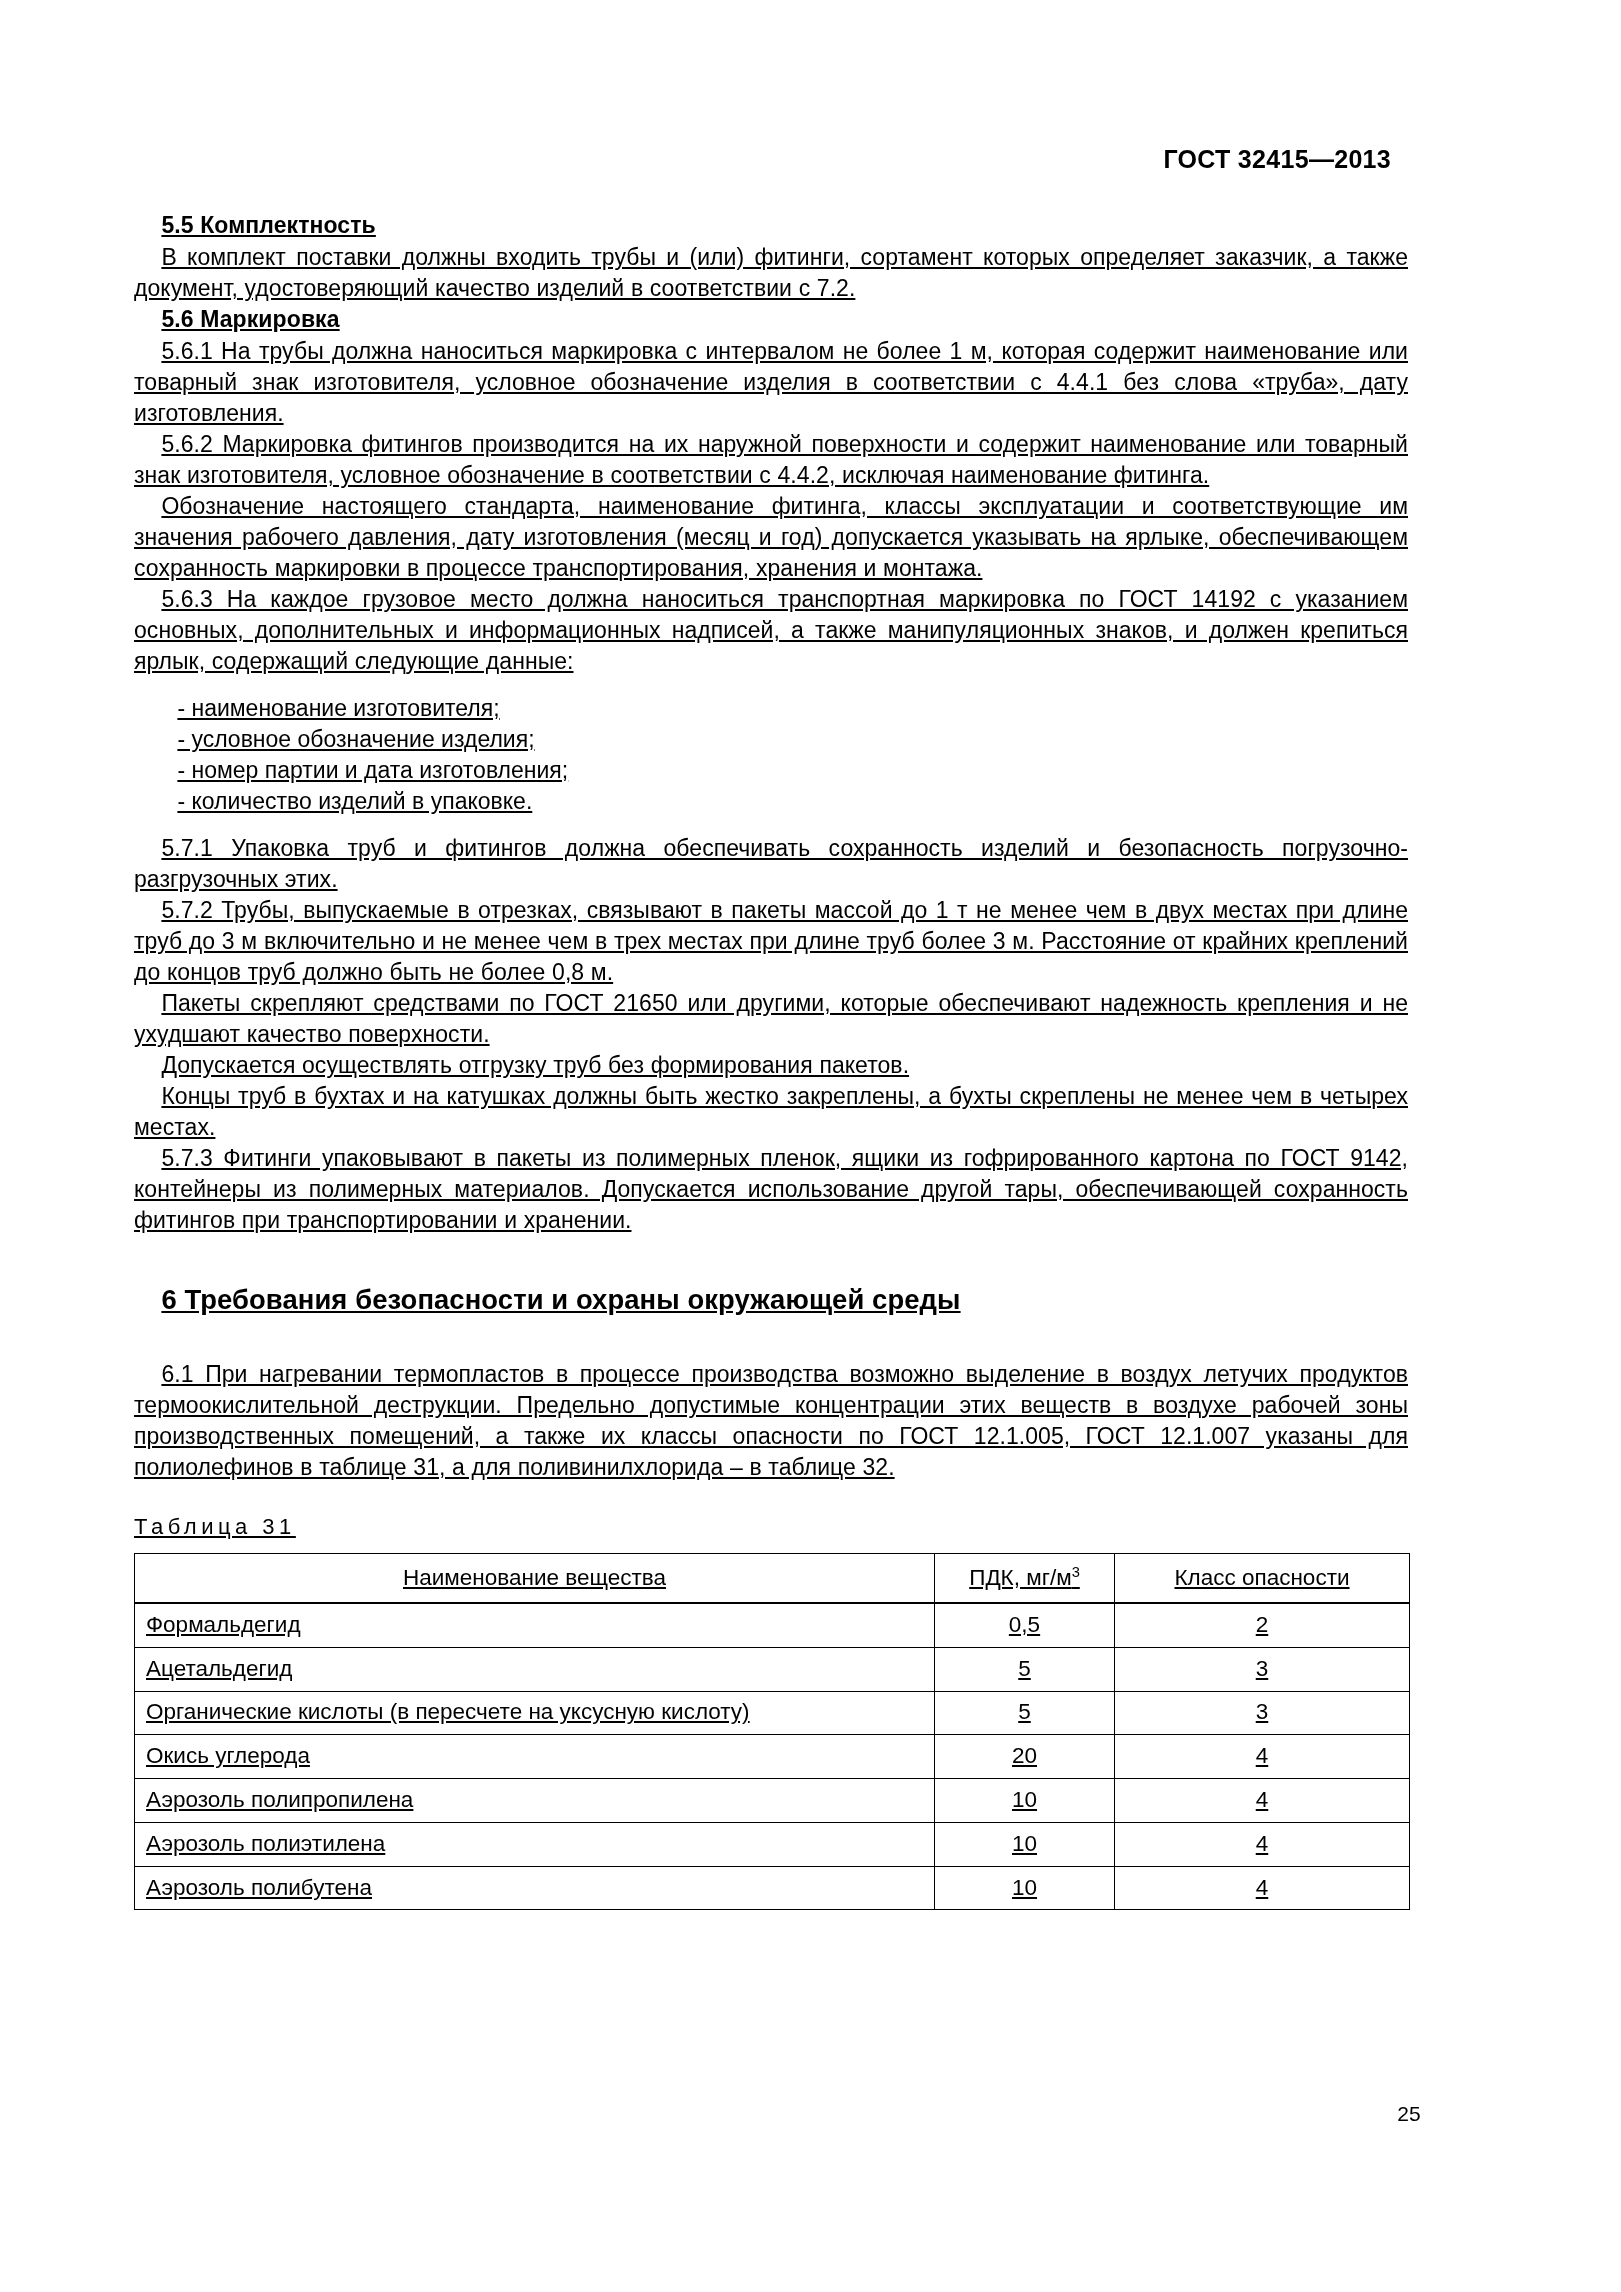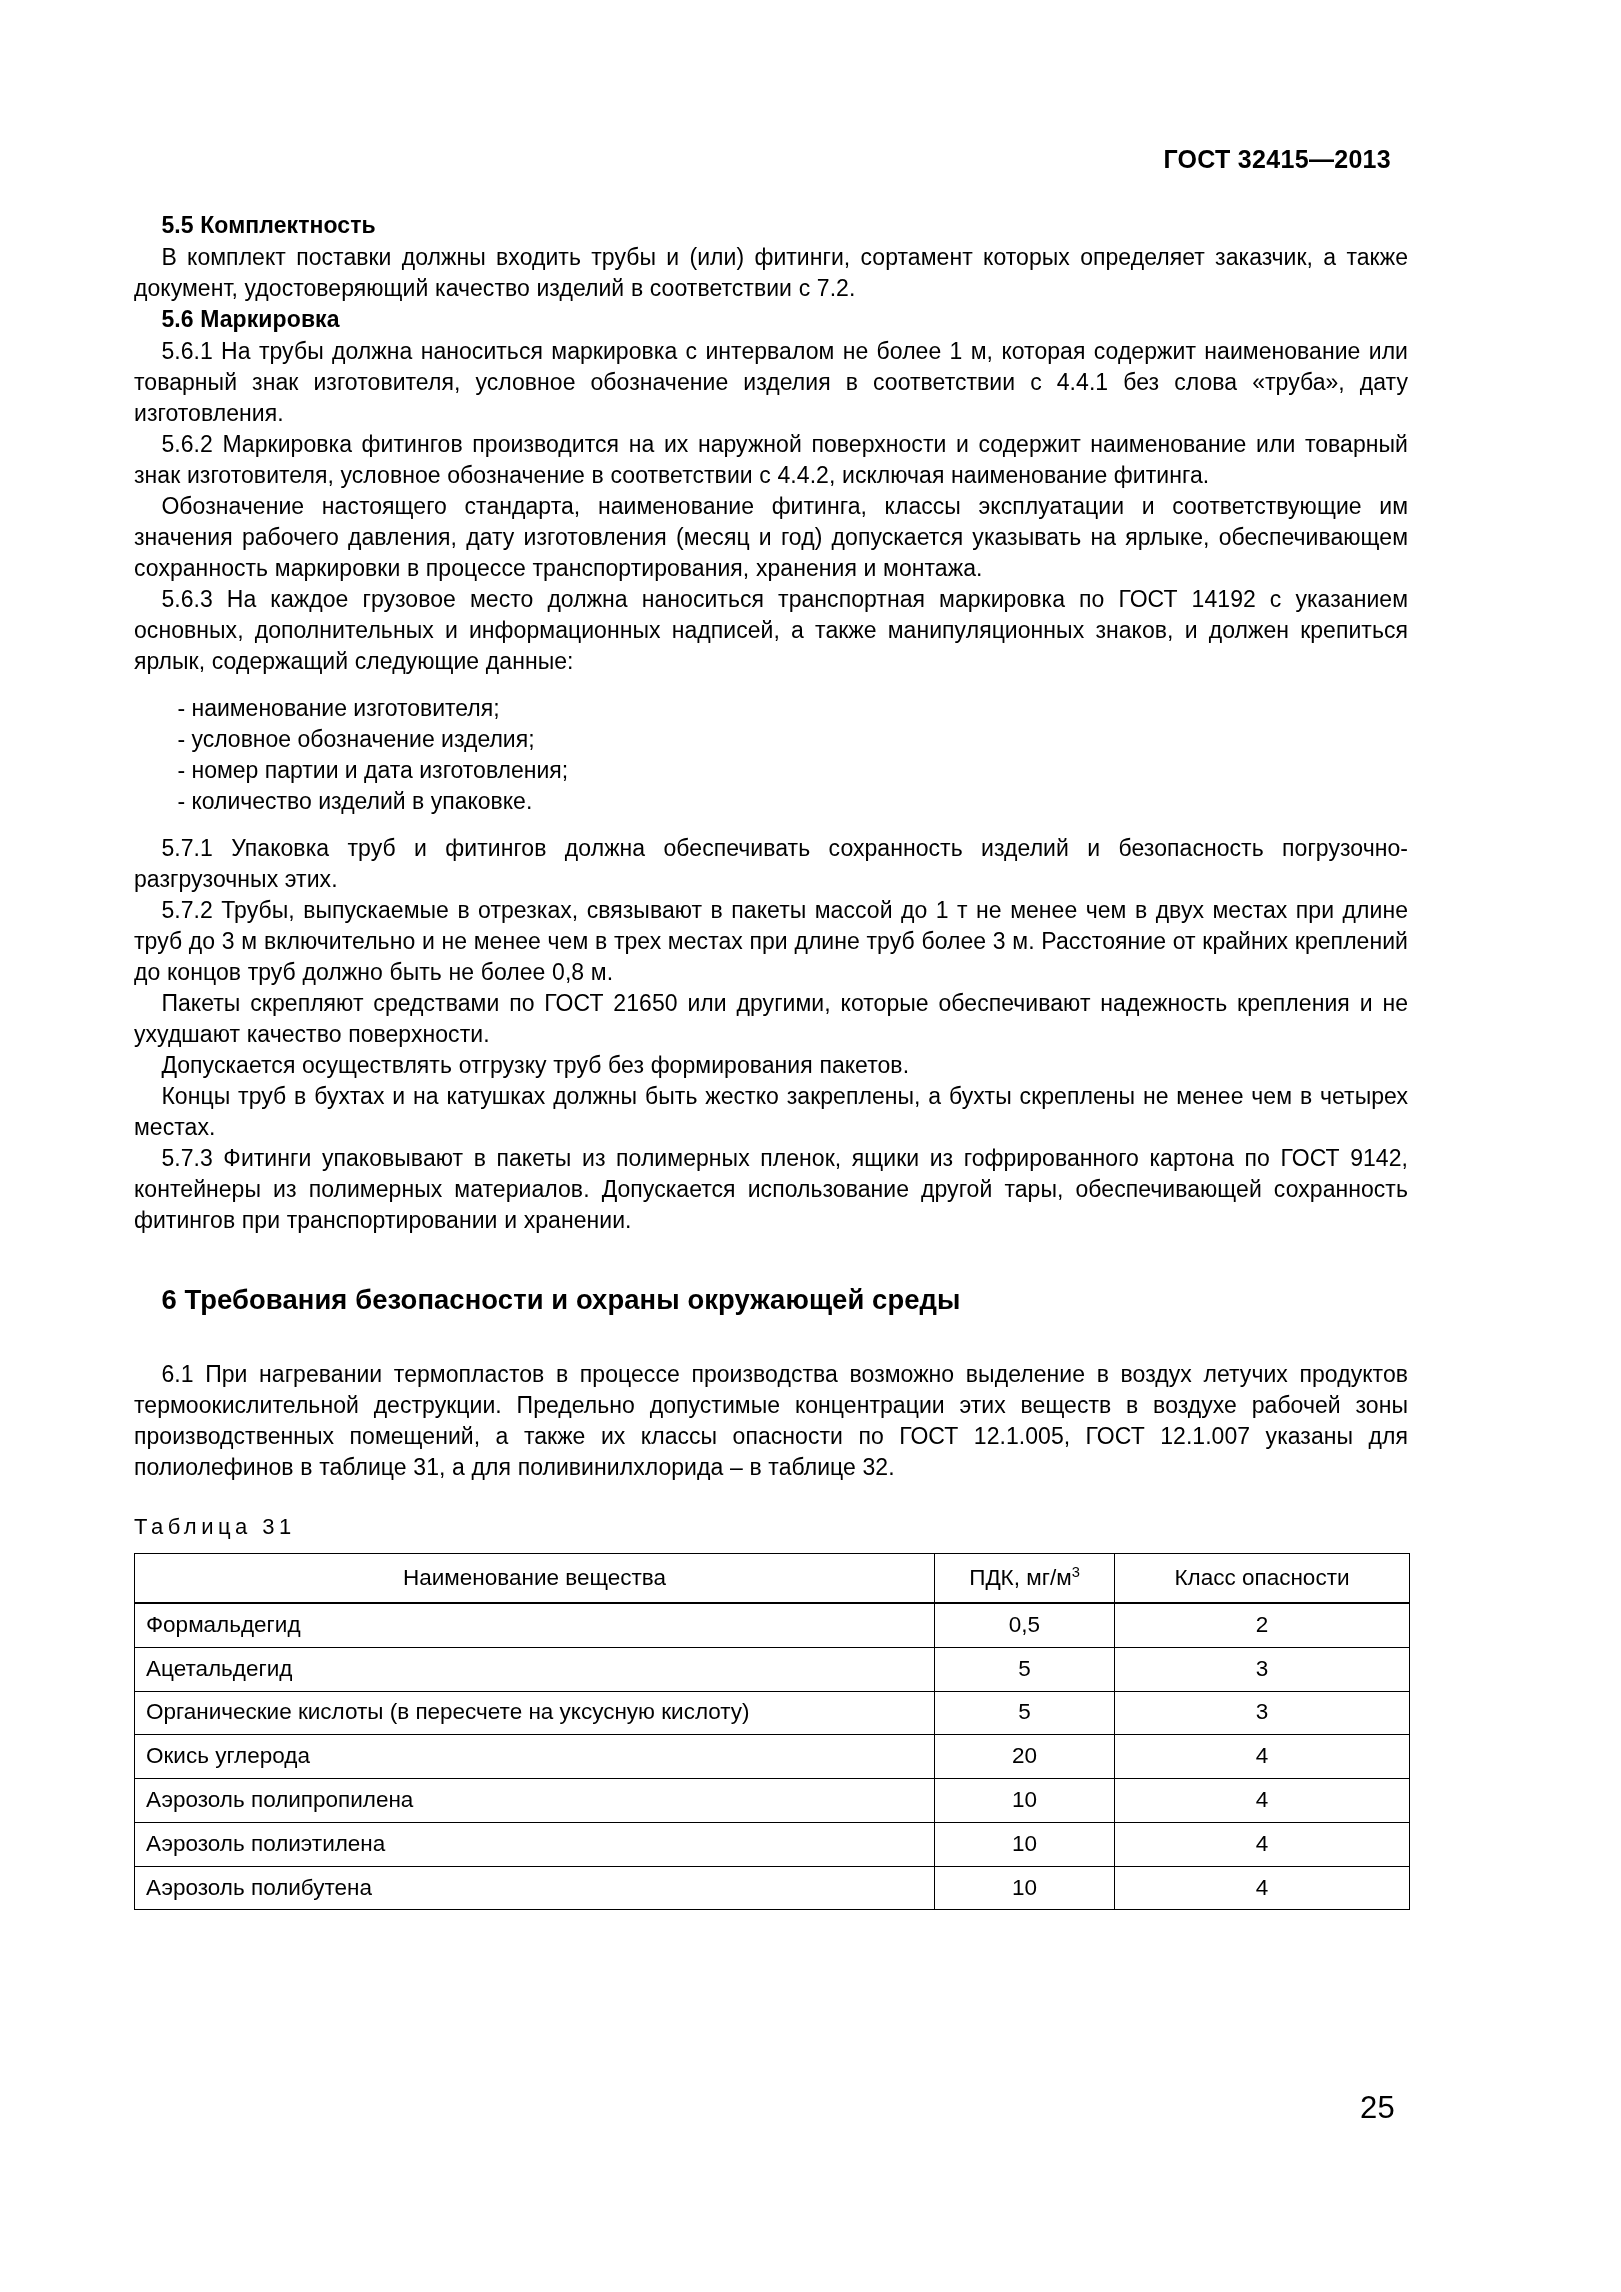--- a/index.html
+++ b/index.html
@@ -29,20 +29,21 @@
     font-weight: bold;
     letter-spacing: 0.3px;
     white-space: nowrap;
   }
   
   .content {
     position: absolute;
     left: 134px;
     top: 210px;
     width: 1274px;
+    text-decoration: underline;
   }
   h3.sec-head {
     font-size: 23px;
     font-weight: bold;
     margin: 0 0 2px 0;
     padding: 0;
     line-height: 30px;
     text-indent: 27.4px;
     letter-spacing: 0.1px;
   }
@@ -128,22 +129,22 @@
   }
   sup.sup {
     font-size: 14.7px;
     vertical-align: super;
     line-height: 0;
   }
   
   .page-number {
     position: absolute;
     bottom: 167px;
-    right: 226px;
-    font-size: 31px;
+    right: 200px;
+    font-size: 21px;
     letter-spacing: 0.2px;
   }
 </style>
 </head>
 <body>
 
 <div class="page">
 
   <div class="running-head">ГОСТ 32415—2013</div>
 

